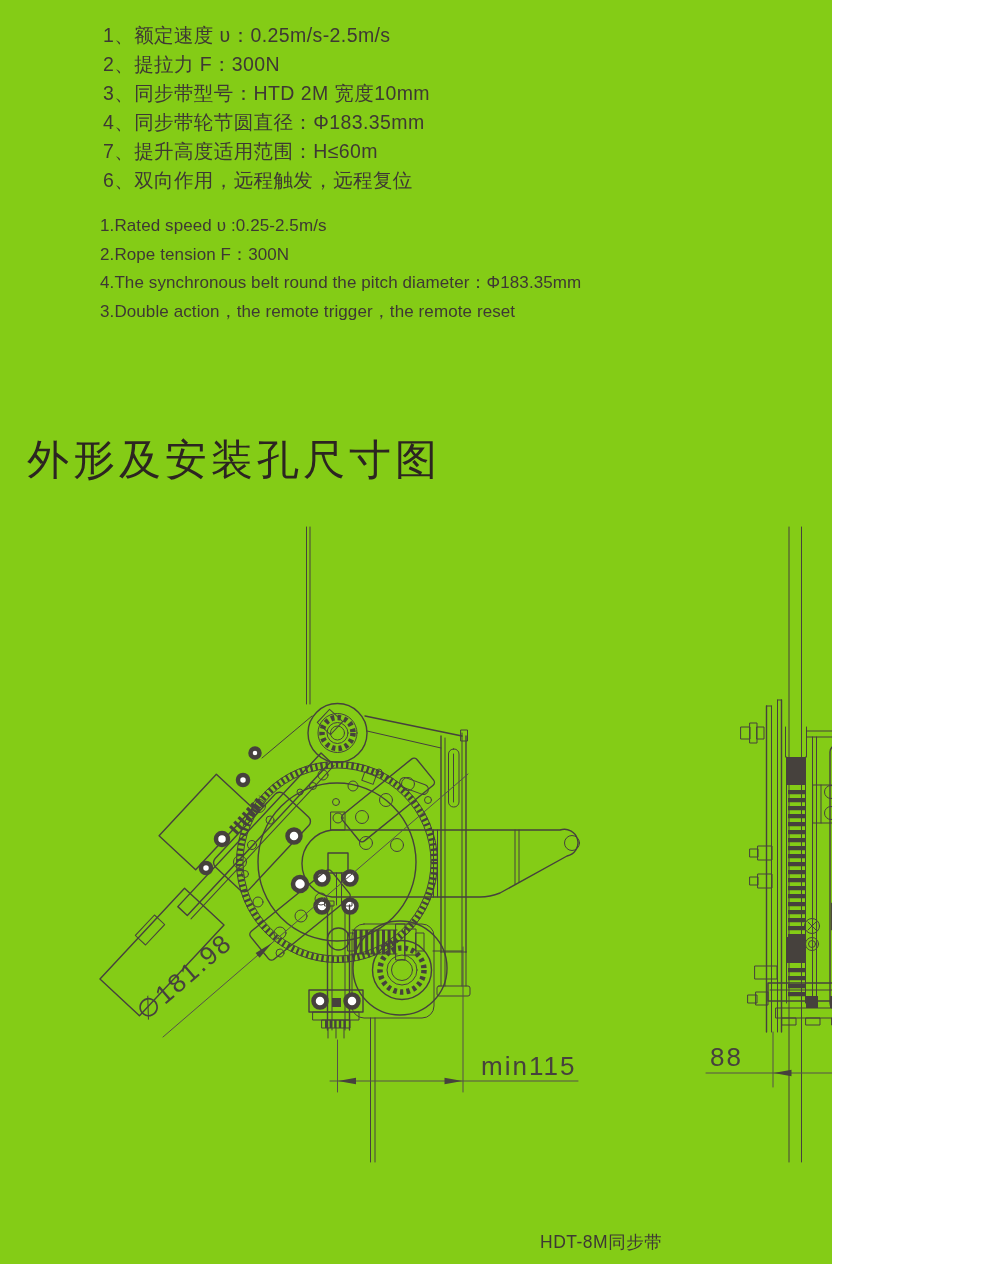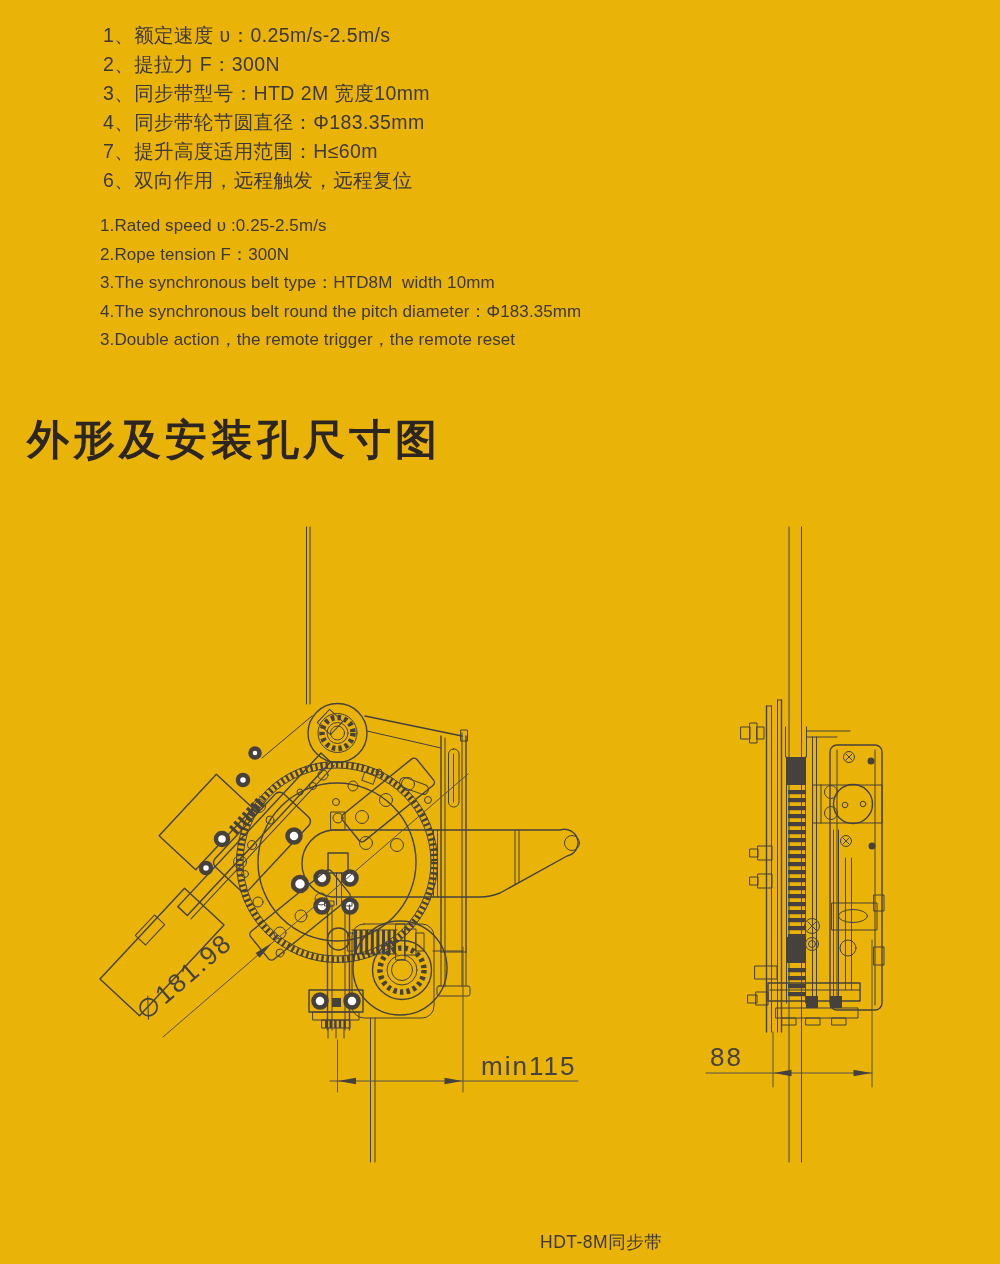--- a/index.html
+++ b/index.html
@@ -1,23 +1,23 @@
 <!DOCTYPE html>
 <html><head>
 <meta charset="utf-8">
 <style>
   html,body{margin:0;padding:0;background:#fff;}
-  .page{position:relative;width:1000px;height:1264px;background:#eab308;overflow:hidden;
+  .page{position:relative;width:832px;height:1264px;background:#84cc16;overflow:hidden;
         font-family:"Liberation Sans",sans-serif;color:#3e3834;}
   .specs{position:absolute;display:block;}
   .specs-cn{left:103px;top:21px;font-size:19.5px;line-height:29px;letter-spacing:.4px;}
   .specs-en{left:100px;top:212px;font-size:17px;line-height:28.5px;letter-spacing:.1px;}
   .specs div{white-space:pre;}
-  .title{position:absolute;left:27px;top:412px;margin:0;font-family:"DejaVu Serif",serif;
-         font-weight:700;font-size:42px;letter-spacing:4px;color:#2c2521;}
+  .title{position:absolute;left:27px;top:432px;margin:0;font-family:"DejaVu Serif",serif;
+         font-weight:400;font-size:42px;letter-spacing:4px;color:#2c2521;}
   .drawing{position:absolute;left:0;top:0;width:1000px;height:1264px;}
   .caption{position:absolute;left:528px;top:1230px;font-size:17.5px;letter-spacing:.5px;color:#3e3834;margin-left:12px;}
   
   .o{fill:none;stroke:#46413d;stroke-width:1.4;stroke-linejoin:round;stroke-linecap:round;}
   .t{fill:none;stroke:#46413d;stroke-width:1;stroke-linejoin:round;stroke-linecap:round;}
   .d{fill:#46413d;stroke:none;}
   .teeth{fill:none;stroke:#46413d;}
   .ball{fill:none;stroke:#46413d;stroke-width:5.5;stroke-dasharray:3.4 3.2;}
   .donut{fill:#fff;stroke:#46413d;stroke-width:4.5;}
   .dim{fill:none;stroke:#55504b;stroke-width:1;stroke-linecap:round;}
@@ -33,21 +33,20 @@
     <div>2、提拉力 F：300N</div>
     <div>3、同步带型号：HTD 2M 宽度10mm</div>
     <div>4、同步带轮节圆直径：Φ183.35mm</div>
     <div>7、提升高度适用范围：H≤60m</div>
     <div>6、双向作用，远程触发，远程复位</div>
   </div>
 
   <div class="specs specs-en">
     <div>1.Rated speed υ :0.25-2.5m/s</div>
     <div>2.Rope tension F：300N</div>
-    <div>3.The synchronous belt type：HTD8M  width 10mm</div>
     <div>4.The synchronous belt round the pitch diameter：Φ183.35mm</div>
     <div>3.Double action，the remote trigger，the remote reset</div>
   </div>
 
   <h1 class="title">外形及安装孔尺寸图</h1>
 
   <svg class="drawing" viewBox="0 0 1000 1264">
 
     <g>
 

